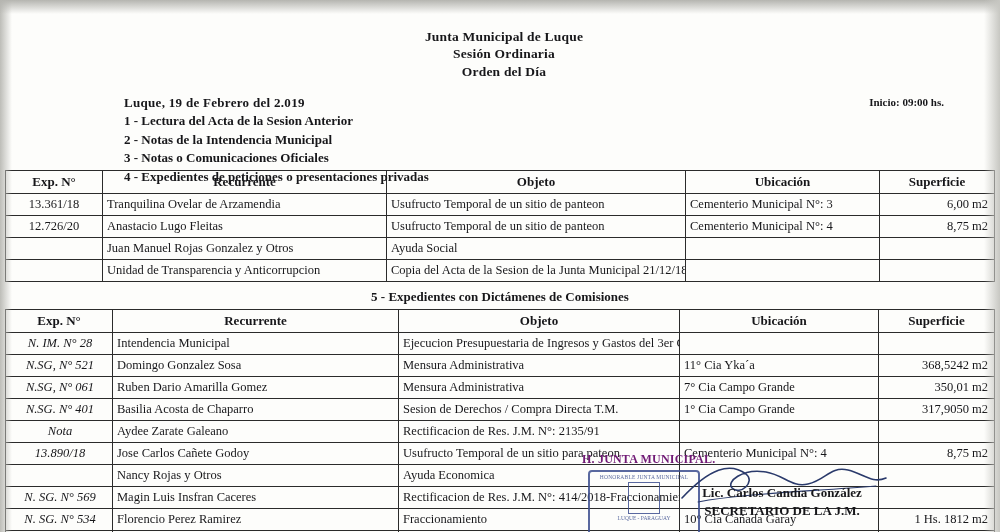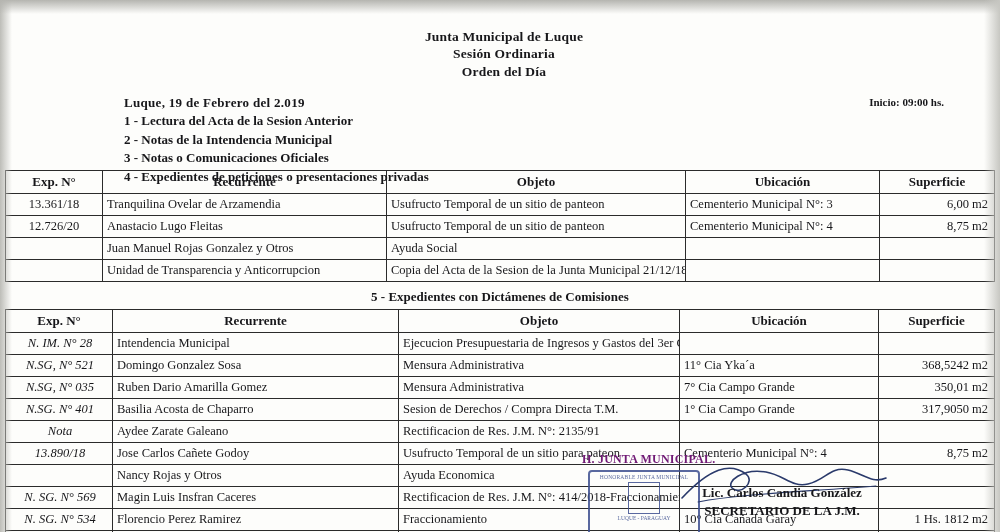--- a/index.html
+++ b/index.html
@@ -269,21 +269,21 @@
         <td class="c-sup"></td>
       </tr>
       <tr>
         <td class="c-exp">N.SG, N° 521</td>
         <td class="c-rec">Domingo Gonzalez Sosa</td>
         <td class="c-obj">Mensura Administrativa</td>
         <td class="c-ubi">11° Cia Yka´a</td>
         <td class="c-sup">368,5242 m2</td>
       </tr>
       <tr>
-        <td class="c-exp">N.SG, N° 035</td>
+        <td class="c-exp">N.SG, N° 061</td>
         <td class="c-rec">Ruben Dario Amarilla Gomez</td>
         <td class="c-obj">Mensura Administrativa</td>
         <td class="c-ubi">7° Cia Campo Grande</td>
         <td class="c-sup">350,01 m2</td>
       </tr>
       <tr>
         <td class="c-exp">N.SG. N° 401</td>
         <td class="c-rec">Basilia Acosta de Chaparro</td>
         <td class="c-obj">Sesion de Derechos / Compra Directa T.M.</td>
         <td class="c-ubi">1° Cia Campo Grande</td>

